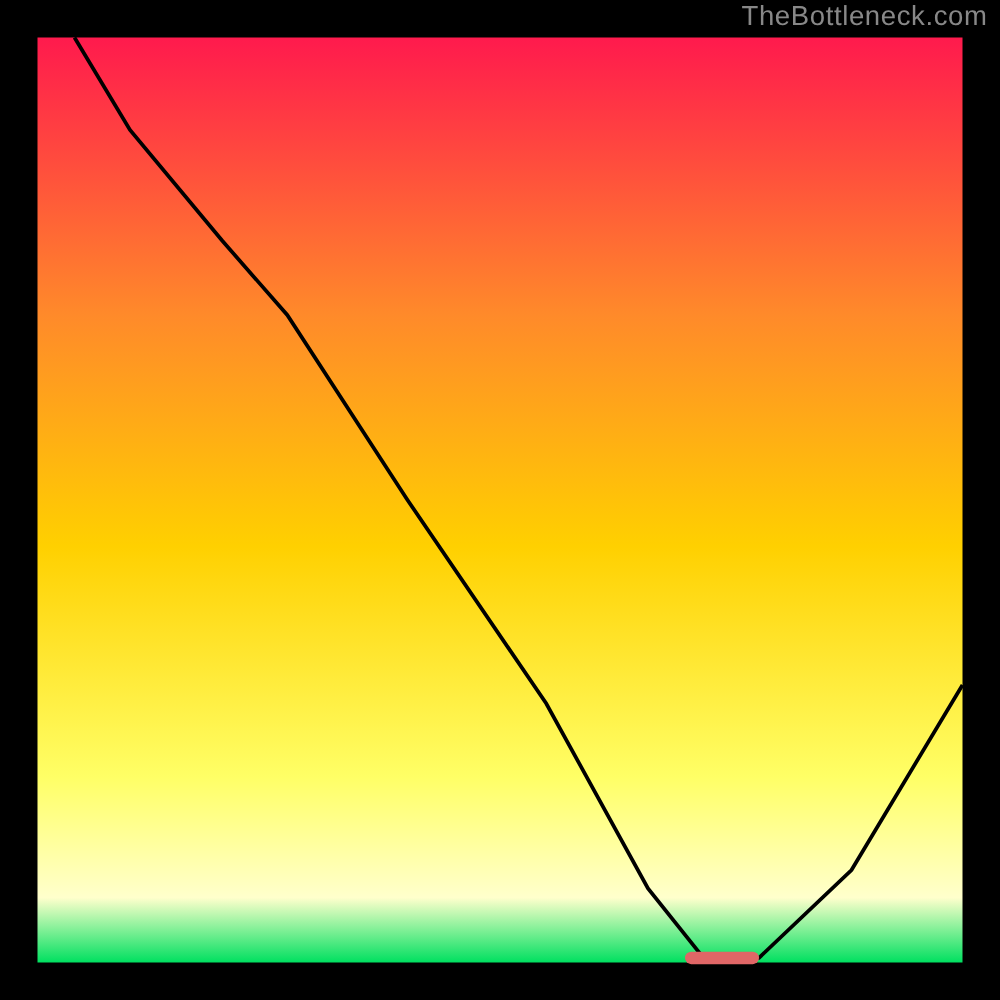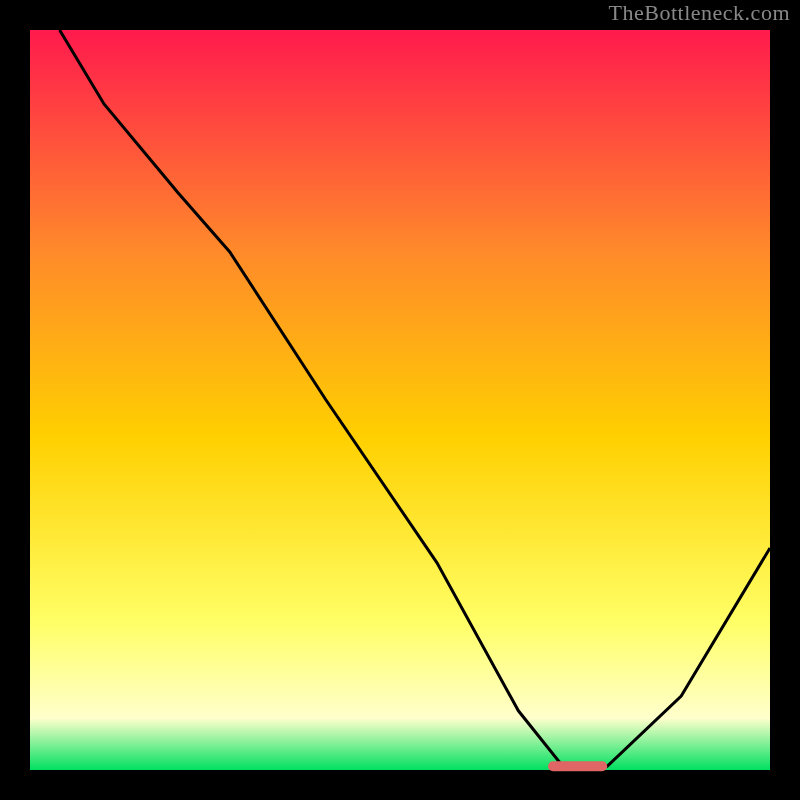--- a/index.html
+++ b/index.html
@@ -9,21 +9,20 @@
     height: 800px;
     background: #000;
     font-family: Arial, Helvetica, sans-serif;
     overflow: hidden;
   }
   .wrap {
     position: relative;
     width: 800px;
     height: 784px;
     background: #000;
-    font-family: Liberation Serif, serif;
   }
   .watermark {
     position: absolute;
     top: 0;
     right: 10px;
     color: #888;
     font-size: 22px;
     font-weight: 400;
     letter-spacing: 0.5px;
     z-index: 10;

